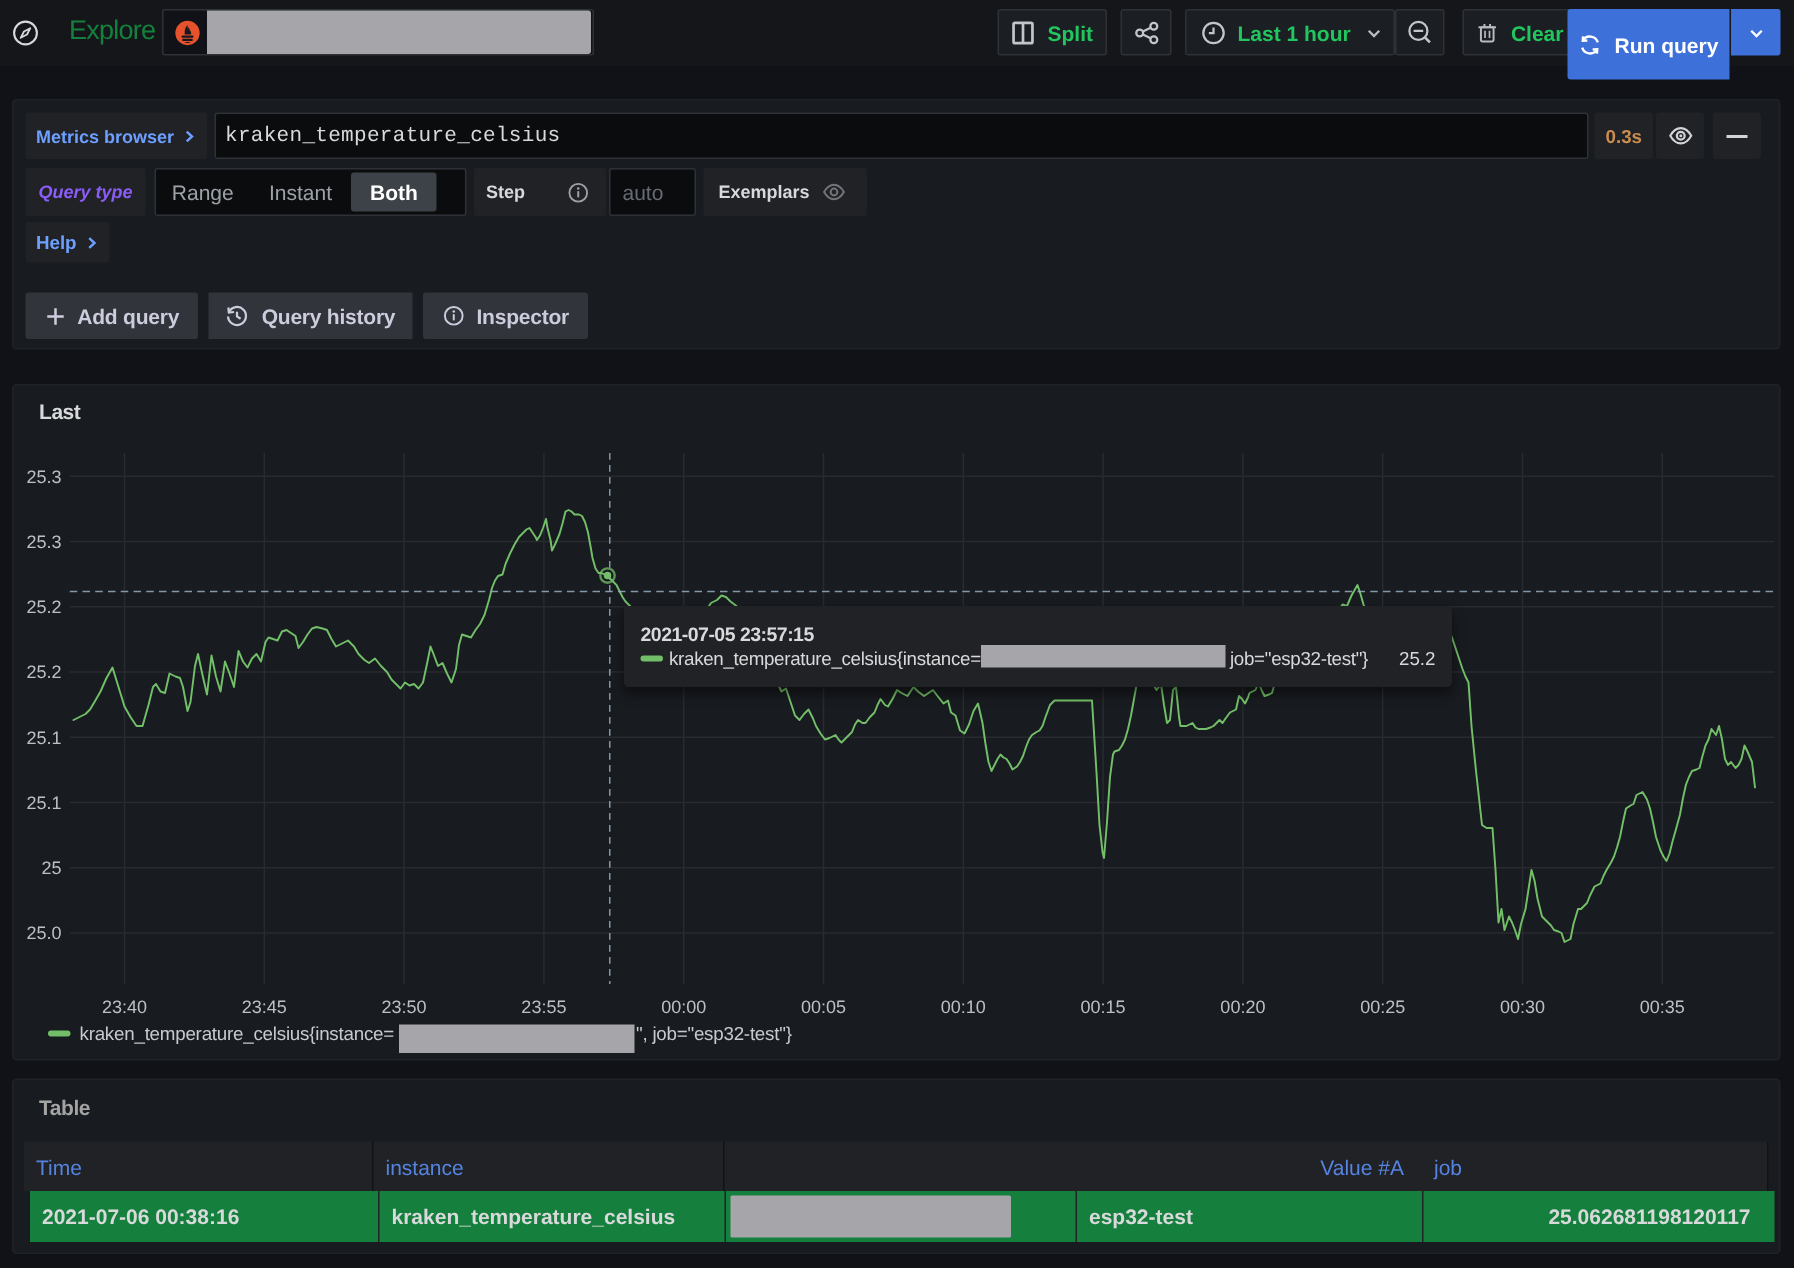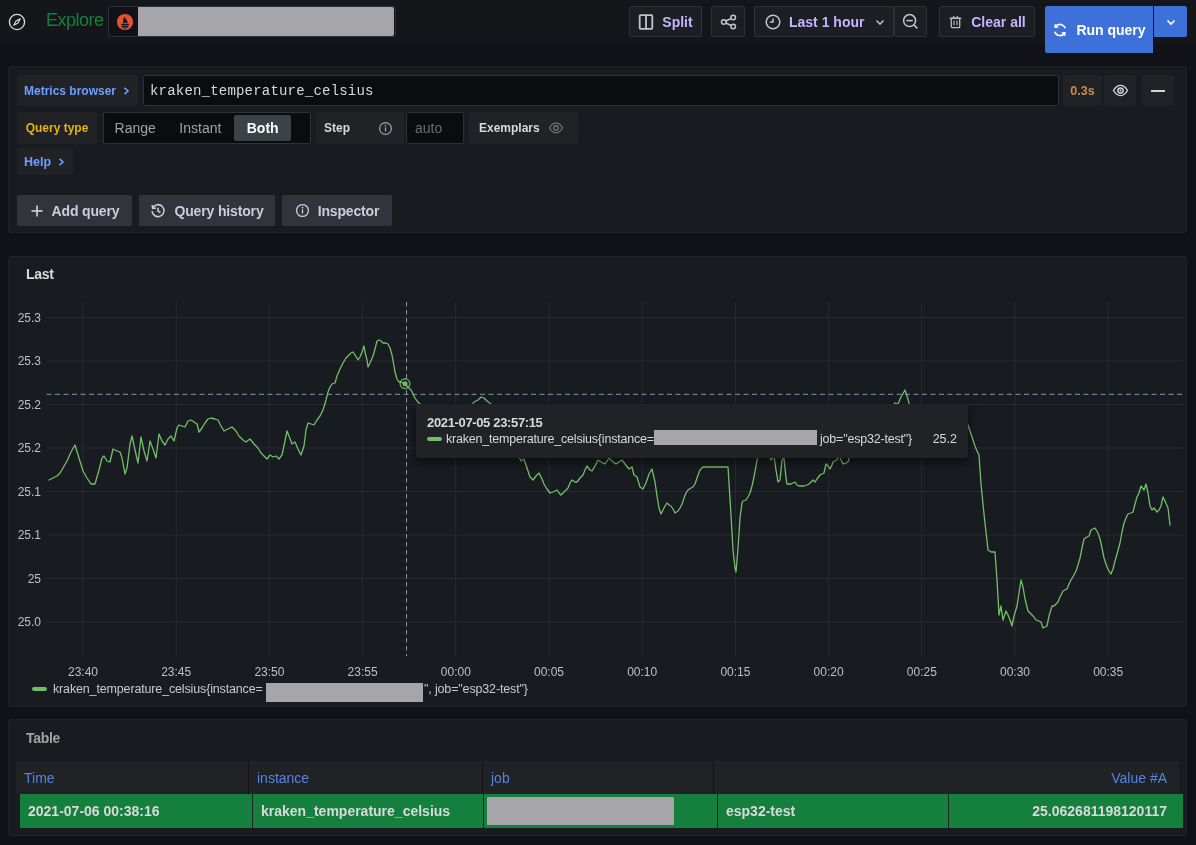--- a/index.html
+++ b/index.html
@@ -1,19 +1,19 @@
 <!DOCTYPE html>
 <html><head><meta charset="utf-8">
 <style>
 * { margin:0; padding:0; box-sizing:border-box; }
 html,body { width:1196px; height:845px; background:#111217; font-family:"Liberation Sans",sans-serif; overflow:hidden; position:relative; }
 .abs { position:absolute; }
 .panel { position:absolute; left:8px; width:1179px; background:#181b1f; border:1px solid #1f2228; border-radius:3px; }
 .chip { position:absolute; background:#202226; border-radius:2px; display:flex; align-items:center; }
-.tbtn { position:absolute; top:6px; height:31px; background:#1b1e23; border:1px solid #2e3138; border-radius:2px; display:flex; align-items:center; justify-content:center; color:#c4b5fd; font-size:14px; font-weight:600; }
+.tbtn { position:absolute; top:6px; height:31px; background:#1b1e23; border:1px solid #2e3138; border-radius:2px; display:flex; align-items:center; justify-content:center; color:#22c55e; font-size:14px; font-weight:600;margin-left:36px; }
 svg { display:block; }
 </style></head>
 <body>
 
 <div class="abs" style="left:0;top:0;width:1196px;height:44px;background:#14161a;"></div>
 
 <svg class="abs" style="left:8px;top:13px" width="18" height="18" viewBox="0 0 18 18">
   <circle cx="9" cy="9" r="7.6" fill="none" stroke="#d8d9da" stroke-width="1.4"></circle>
   <path d="M12.2 5.8 L10 10 L5.8 12.2 L8 8 Z" fill="none" stroke="#d8d9da" stroke-width="1.2" stroke-linejoin="round"></path>
 </svg>
@@ -108,21 +108,21 @@
   <svg width="17" height="17" viewBox="0 0 17 17">
       <path d="M1.5 8.5 C3.5 5 5.8 3.4 8.5 3.4 C11.2 3.4 13.5 5 15.5 8.5 C13.5 12 11.2 13.6 8.5 13.6 C5.8 13.6 3.5 12 1.5 8.5 Z" fill="none" stroke="#d0d3d8" stroke-width="1.4"></path>
       <circle cx="8.5" cy="8.5" r="2.6" fill="none" stroke="#d0d3d8" stroke-width="1.5"></circle>
       <circle cx="8.5" cy="8.5" r="1" fill="#d0d3d8"></circle>
     </svg>
 </div>
 <div class="chip" style="left:1142px;top:75px;width:32px;height:31px;justify-content:center;">
   <div style="width:14px;height:2px;background:#d0d3d8;"></div>
 </div>
 
-<div class="chip" style="left:17px;top:112px;width:80px;height:32px;justify-content:center;color:#eab308;font-size:12px;font-weight:700;">Query type</div>
+<div class="chip" style="left:17px;top:112px;width:80px;height:32px;justify-content:center;color:#8b5cf6;font-size:12px;font-weight:700;font-style:italic;">Query type</div>
 <div class="abs" style="left:103px;top:112px;width:208px;height:32px;background:#0b0c0e;border:1px solid #2e3138;border-radius:2px;display:flex;align-items:center;color:#9da2a8;font-size:14px;">
   <span style="width:66px;text-align:center;">Range</span>
   <span style="width:72px;text-align:center;">Instant</span>
   <span style="width:60px;height:26px;margin-right:19px;background:#3d4148;border-radius:2px;color:#fff;font-weight:700;display:flex;align-items:center;justify-content:center;">Both</span>
 </div>
 <div class="chip" style="left:316px;top:112px;width:88px;height:32px;color:#d8d9da;font-size:12px;font-weight:700;padding-left:8px;">Step
   <svg width="15" height="15" viewBox="0 0 16 16" style="margin-left:28px">
       <circle cx="8" cy="8" r="6.3" fill="none" stroke="#9da2a8" stroke-width="1.3"></circle>
       <circle cx="8" cy="4.9" r="0.9" fill="#9da2a8"></circle>
       <rect x="7.3" y="6.7" width="1.4" height="4.6" rx="0.6" fill="#9da2a8"></rect>
@@ -236,22 +236,22 @@
   <div style="position:absolute;left:404px;top:28px;font-size:12.5px;letter-spacing:-0.2px;color:#d8d9da;">job="esp32-test"}</div>
   <div style="position:absolute;right:11px;top:28px;font-size:12.5px;color:#d8d9da;">25.2</div>
 </div>
 
 <div class="panel" style="top:719px;height:117px;"></div>
 <div class="abs" style="left:26px;top:730px;font-size:14px;letter-spacing:-0.3px;font-weight:700;color:#a3a3a3;">Table</div>
 
 <div class="abs" style="left:16px;top:761px;width:1163px;height:33px;background:#202226;display:flex;color:#5584e0;font-size:14px;">
   <div style="width:233px;border-right:1px solid #111217;display:flex;align-items:center;padding-left:8px;">Time</div>
   <div style="width:234px;border-right:1px solid #111217;display:flex;align-items:center;padding-left:8px;">instance</div>
+  <div style="flex:1;display:flex;align-items:center;justify-content:flex-end;padding-right:12px;">Value #A</div>
   <div style="width:231px;border-right:1px solid #111217;display:flex;align-items:center;padding-left:8px;">job</div>
-  <div style="flex:1;display:flex;align-items:center;justify-content:flex-end;padding-right:12px;">Value #A</div>
 </div>
 <div class="abs" style="left:20px;top:794px;width:1163px;height:34px;background:#15803d;display:flex;color:#d8d9da;font-size:14px;font-weight:bold;">
   <div style="width:233px;border-right:1px solid #1f2228;display:flex;align-items:center;padding-left:8px;">2021-07-06 00:38:16</div>
   <div style="width:231px;border-right:1px solid #1f2228;display:flex;align-items:center;padding-left:8px;">kraken_temperature_celsius</div>
   <div style="width:234px;border-right:1px solid #1f2228;position:relative;">
     <div style="position:absolute;left:3px;top:3px;width:187px;height:28px;background:#a6a6aa;border-radius:1px;"></div>
   </div>
   <div style="width:231px;border-right:1px solid #1f2228;display:flex;align-items:center;padding-left:8px;">esp32-test</div>
   <div style="flex:1;display:flex;align-items:center;justify-content:flex-end;padding-right:16px;">25.062681198120117</div>
 </div>

